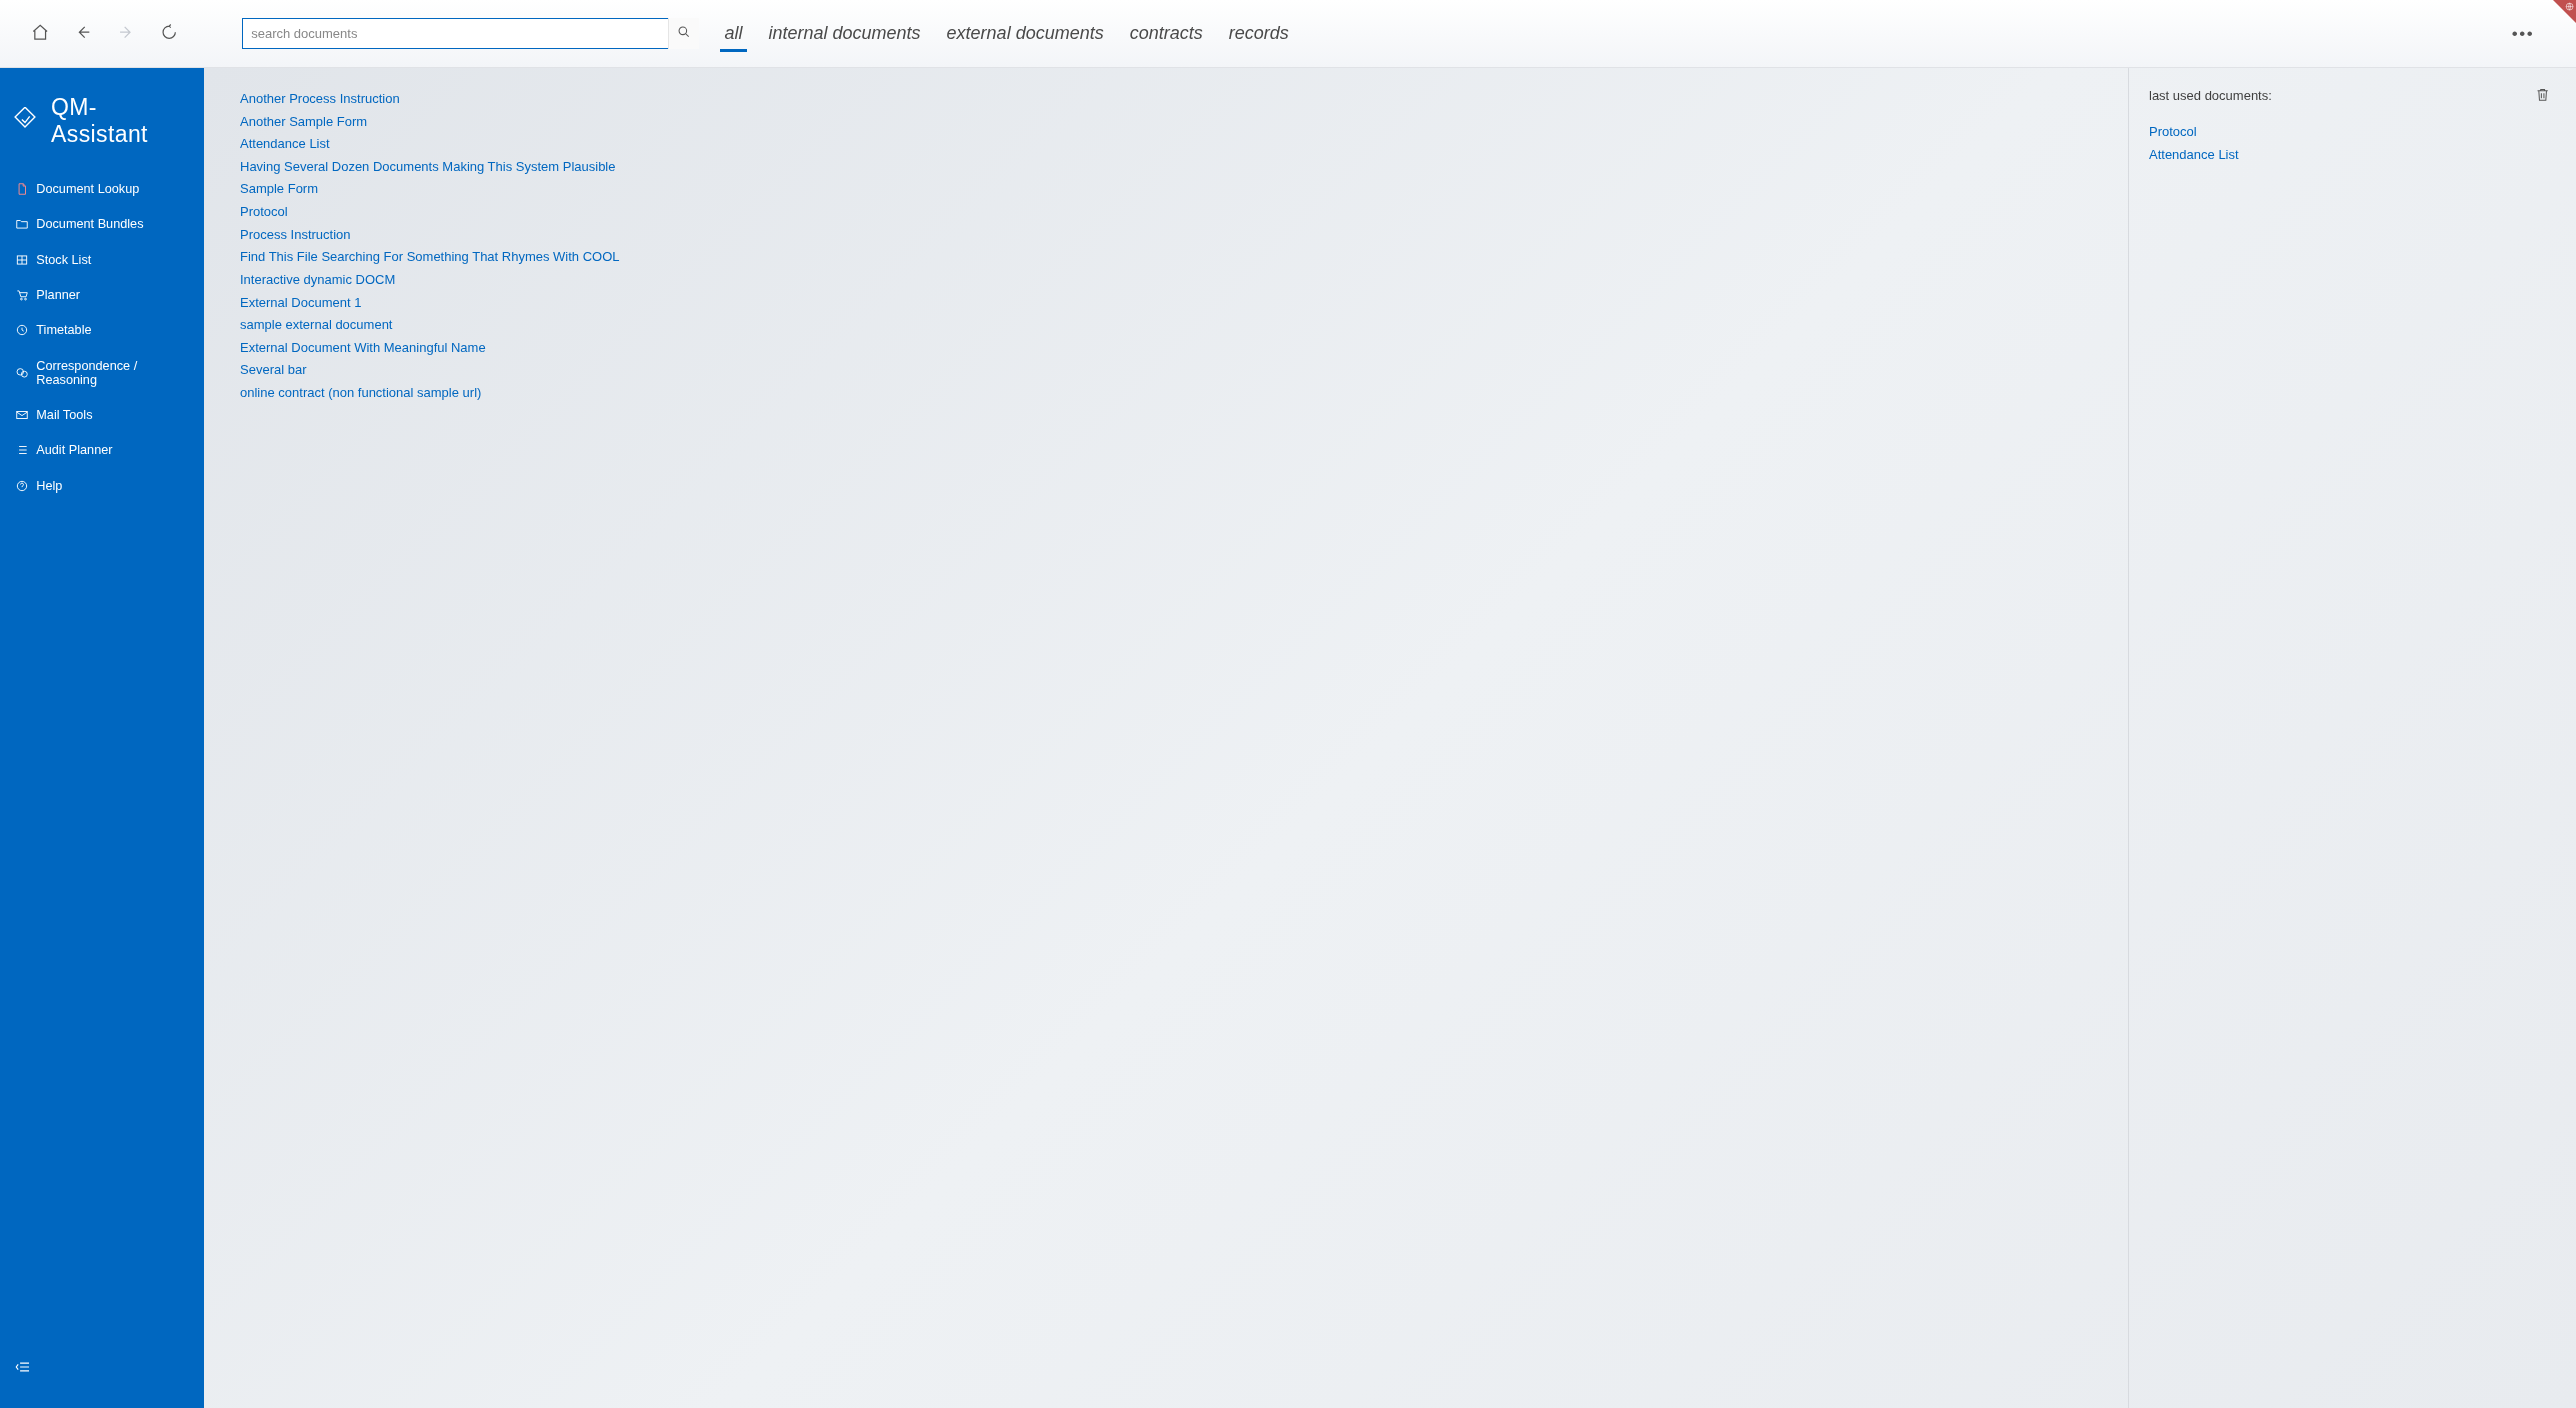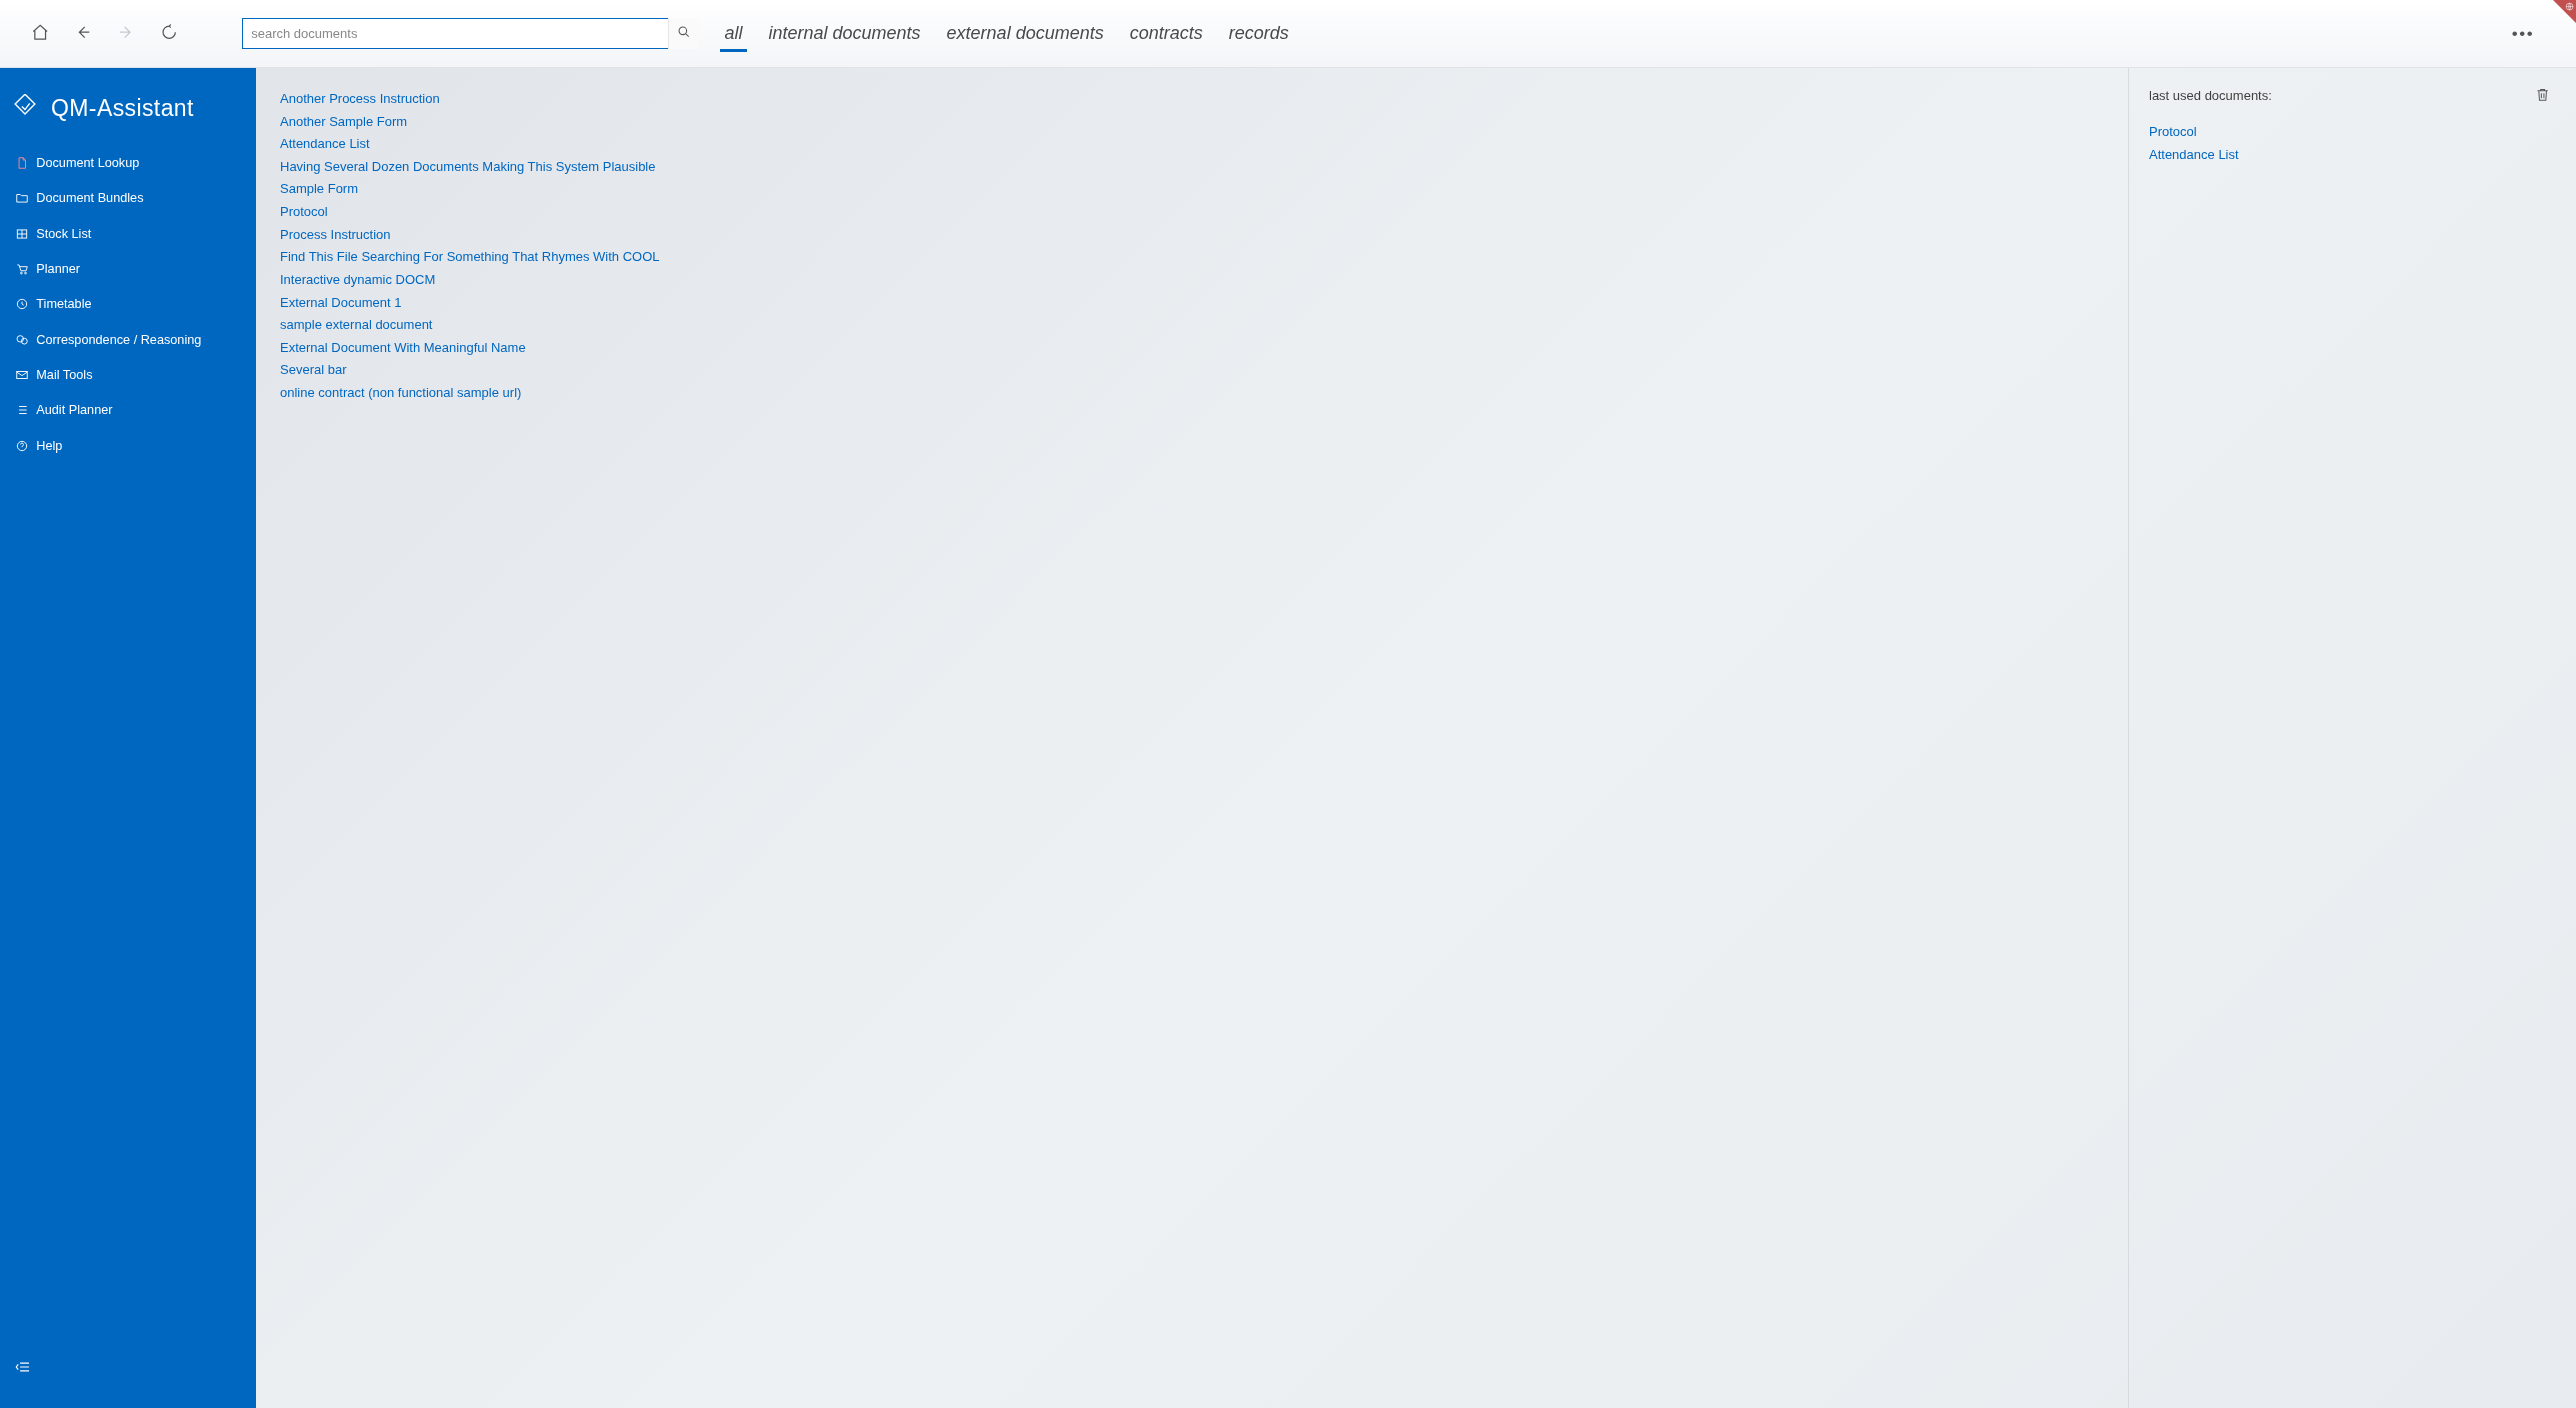--- a/index.html
+++ b/index.html
@@ -128,21 +128,21 @@
       color: white;
       font-size: 8.4px;
     }
     
     .body {
       display: flex;
       height: calc(100vh - 68px);
     }
     
     .sidebar {
-      width: 256px;
+      width: 204px;
       background: #0067c0;
       color: white;
       display: flex;
       flex-direction: column;
       padding-top: 18.4px;
     }
     .brand {
       display: flex;
       align-items: center;
       gap: 12.3px;
@@ -183,21 +183,21 @@
     }
     .collapse-btn svg { width: 15.3px; height: 14px; }
     
     .content {
       flex: 1;
       display: flex;
       background: linear-gradient(135deg, #e1e5ea 0%, #eef1f4 50%, #e8ebef 100%);
     }
     .col-left {
       flex: 1;
-      padding: 20px 24px;
+      padding: 20px 36px;
       border-right: 1.2px solid #d7dadf;
       overflow-y: auto;
     }
     .col-right {
       width: 447px;
       padding: 20px 20px;
       position: relative;
     }
     .doc-link {
       display: block;

